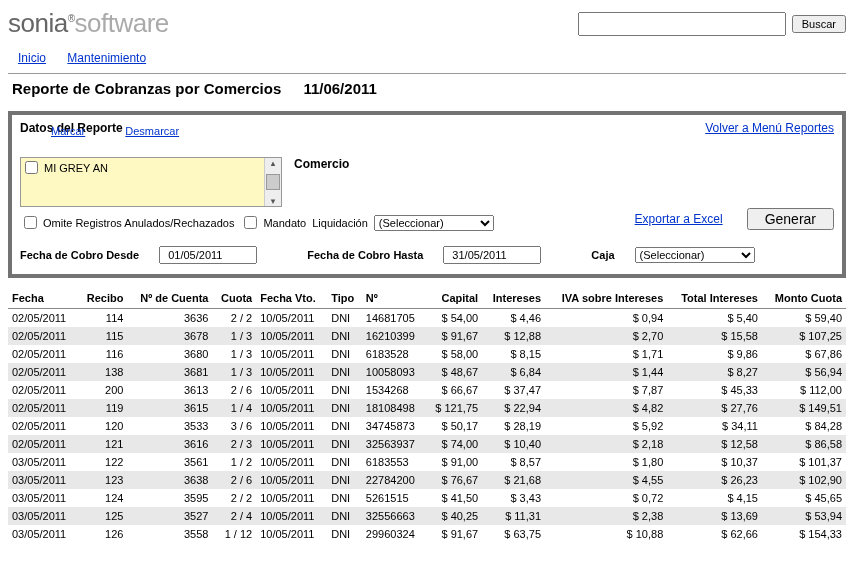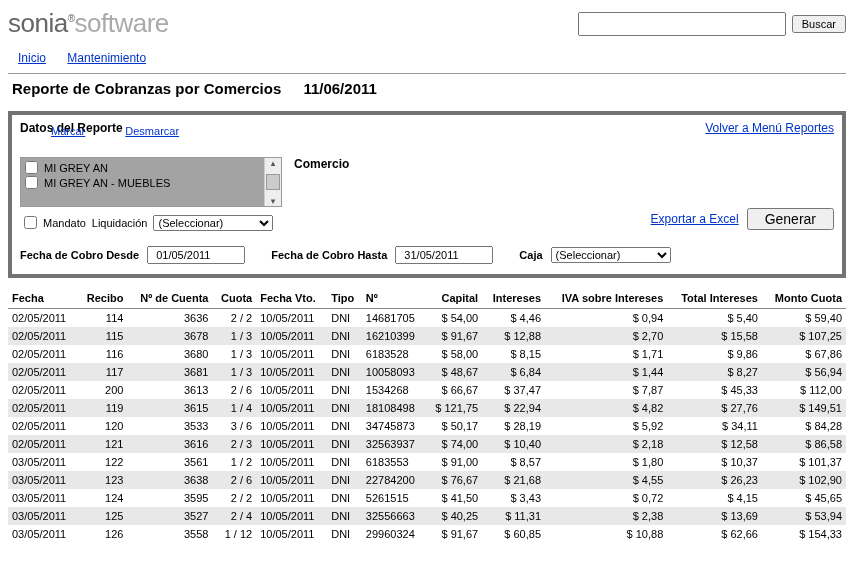--- a/index.html
+++ b/index.html
@@ -39,42 +39,42 @@
     position: relative;
   }
   .panel-head {
     display: flex; justify-content: space-between; align-items: center;
     font-weight: bold; font-size: 12px; margin-bottom: 6px;
   }
   .panel-head a { font-weight: normal; color: #0033cc; text-decoration: underline; }
   .listbox-row { display: flex; align-items: flex-start; gap: 8px; margin-bottom: 4px; }
   .listbox {
     border: 1px solid #999; width: 260px; height: 48px;
-    overflow: hidden; position: relative; background: #a3a3a3;
+    overflow: hidden; position: relative; background: #fef9c3;
     display: flex;
   }
   .listbox-items { flex: 1; padding: 2px 4px; font-size: 11px; }
   .marcar-links { position: absolute; top: -16px; left: 0; font-size: 11px; }
   .marcar-links a { color: #0033cc; text-decoration: underline; margin-right: 6px; padding-left: 31px; }
   .lb-line { display: flex; align-items: center; gap: 4px; padding: 1px 0; }
   .lb-line input[type=checkbox] { margin: 0 2px 0 0; }
   .lb-scroll {
     width: 16px; background: #eee; border-left: 1px solid #ccc;
     display: flex; flex-direction: column; justify-content: space-between;
     align-items: center; font-size: 9px; color: #555;
   }
   .lb-scroll .thumb { width: 12px; height: 14px; background: #ccc; border: 1px solid #999; margin: 1px 0;}
   .lb-scroll .arrow { cursor: pointer; }
   .comercio-label { font-weight: bold; font-size: 12px; margin-left: 4px; }
   .ctrl-row { display: flex; align-items: center; gap: 6px; flex-wrap: wrap; margin-top: 6px; font-size: 11px; }
   .ctrl-row label { display: flex; align-items: center; gap: 3px; }
-  .right-actions { position: absolute; right: 8px; bottom: 44px; display: flex; gap: 8px; align-items: center; }
+  .right-actions { position: absolute; right: 8px; bottom: 44px; display: flex; gap: 24px; align-items: center; }
   .right-actions a { color: #0033cc; text-decoration: underline; font-size: 12px; }
   .right-actions button { font-size: 14px; padding: 1px 16px; text-align: right; }
-  .dates-row { display: flex; align-items: center; gap: 8px; margin-top: 14px; font-size: 11px; }
+  .dates-row { display: flex; align-items: center; gap: 20px; margin-top: 14px; font-size: 11px; }
   .dates-row .lbl { font-weight: bold; }
   .dates-row input[type=text] { width: 80px; font-size: 11px; padding: 1px 7px; }
   .dates-row select, .ctrl-row select { font-size: 11px; }
   table.report {
     border-collapse: collapse; width: 100%; font-size: 11px;
   }
   table.report th {
     text-align: left; font-weight: bold; padding: 4px 4px; border-bottom: 1px solid #888;
     white-space: nowrap; background: #fff;
   }
@@ -120,36 +120,36 @@
       <div class="marcar-links">
         <a href="#">Marcar</a>
         <a href="#">Desmarcar</a>
       </div>
       <div class="listbox">
         <div class="listbox-items">
           <div class="lb-line">
             <input type="checkbox" style="">
             <span>MI GREY AN</span>
           </div>
-          <div class="lb-line">
-            <input type="checkbox" style="">
-            <span>MI GREY AN - MUEBLES</span>
-          </div>
         </div>
         <div class="lb-scroll">
           <span class="arrow">▴</span>
           <span class="thumb"></span>
           <span class="arrow">▾</span>
         </div>
       </div>
     </div>
     <div class="comercio-label" style="padding-top:16px;">Comercio</div>
   </div>
 
   <div class="ctrl-row">
+    <label>
+      <input type="checkbox" style="">
+      <span>Omite Registros Anulados/Rechazados</span>
+    </label>
     <label>
       <input type="checkbox" style="">
       <span>Mandato</span>
     </label>
     <span>Liquidación</span>
     <select>
       <option>(Seleccionar)</option>
     </select>
   </div>
 
@@ -227,21 +227,21 @@
         <td>DNI</td>
         <td>6183528</td>
         <td class="r">$ 58,00</td>
         <td class="r">$ 8,15</td>
         <td class="r">$ 1,71</td>
         <td class="r">$ 9,86</td>
         <td class="r">$ 67,86</td>
       </tr>
       <tr class="even">
         <td>02/05/2011</td>
-        <td class="r">117</td>
+        <td class="r">138</td>
         <td class="r">3681</td>
         <td class="r">1 / 3</td>
         <td>10/05/2011</td>
         <td>DNI</td>
         <td>10058093</td>
         <td class="r">$ 48,67</td>
         <td class="r">$ 6,84</td>
         <td class="r">$ 1,44</td>
         <td class="r">$ 8,27</td>
         <td class="r">$ 56,94</td>
@@ -360,19 +360,19 @@
       </tr>
       <tr class="odd">
         <td>03/05/2011</td>
         <td class="r">126</td>
         <td class="r">3558</td>
         <td class="r">1 / 12</td>
         <td>10/05/2011</td>
         <td>DNI</td>
         <td>29960324</td>
         <td class="r">$ 91,67</td>
-        <td class="r">$ 60,85</td>
+        <td class="r">$ 63,75</td>
         <td class="r">$ 10,88</td>
         <td class="r">$ 62,66</td>
         <td class="r">$ 154,33</td>
       </tr>
     </tbody>
 </table>
 
 </body></html>

